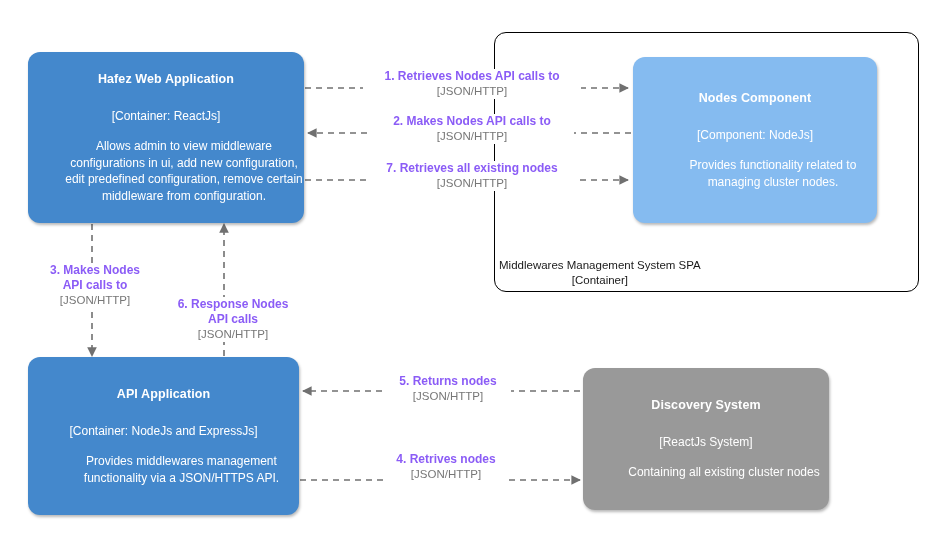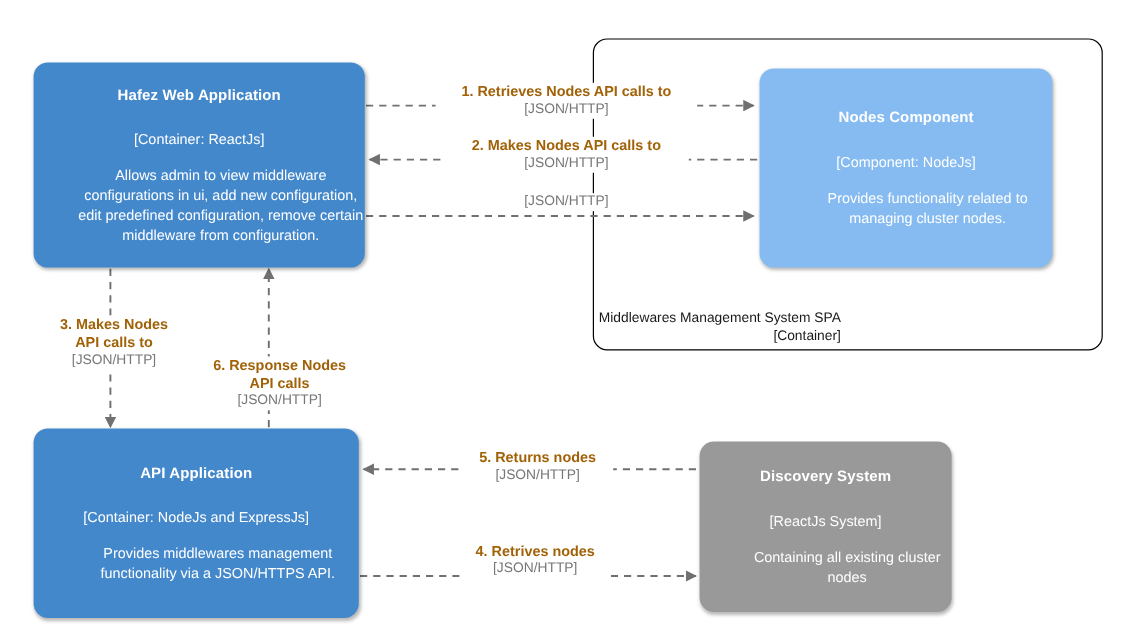--- a/index.html
+++ b/index.html
@@ -25,21 +25,21 @@
     border-radius: 12px;
     box-sizing: border-box;
     background: transparent;
   }
   .boundary-label {
     position: absolute;
     font-size: 11.5px;
     line-height: 15px;
     color: #1a1a1a;
     white-space: nowrap;
-    text-align: right;
+    text-align: center;
   }
 
   
   .node {
     position: absolute;
     box-sizing: border-box;
     border-radius: 12px;
     box-shadow: 1px 2px 3px rgba(0,0,0,0.28);
     display: flex;
     flex-direction: column;
@@ -83,21 +83,21 @@
     text-align: center;
     color: #666666;
     white-space: nowrap;
     background: #ffffff;
     padding: 0 3px;
   }
   .edge-label .e-desc {
     font-size: 12px;
     font-weight: bold;
     line-height: 15px;
-    color: #a16207;
+    color: #8b5cf6;
     display: block;
   }
   .edge-label .e-tech {
     font-size: 11.5px;
     font-weight: normal;
     line-height: 15px;
     color: #777777;
     display: block;
   }
 </style>
@@ -138,20 +138,21 @@
     <span class="e-desc">1. Retrieves Nodes API calls to</span>
     <span class="e-tech">[JSON/HTTP]</span>
   </div>
 
   <div class="edge-label" style="left:370px; top:114px; width:198px;">
     <span class="e-desc">2. Makes Nodes API calls to</span>
     <span class="e-tech">[JSON/HTTP]</span>
   </div>
 
   <div class="edge-label" style="left:368px; top:161px; width:202px;">
+    <span class="e-desc">7. Retrieves all existing nodes</span>
     <span class="e-tech">[JSON/HTTP]</span>
   </div>
 
   <div class="edge-label" style="left:29px; top:263px; width:126px;">
     <span class="e-desc">3. Makes Nodes</span>
     <span class="e-desc">API calls to</span>
     <span class="e-tech">[JSON/HTTP]</span>
   </div>
 
   <div class="edge-label" style="left:160px; top:263px; width:140px;margin-top:34px;">
@@ -181,19 +182,19 @@
     <div class="n-tech">[Container: NodeJs and ExpressJs]</div>
     <div class="n-desc">Provides middlewares management functionality via a JSON/HTTPS API.</div>
   </div>
 
   <div class="node" style="left:633px; top:57px; width:244px; height:166px; background:#85bbf0;">
     <div class="n-title">Nodes Component</div>
     <div class="n-tech">[Component: NodeJs]</div>
     <div class="n-desc">Provides functionality related to managing cluster nodes.</div>
   </div>
 
-  <div class="node" style="left:583px; top:368px; width:210px; height:142px; background:#999999;">
+  <div class="node" style="left:583px; top:368px; width:246px; height:142px; background:#999999;">
     <div class="n-title">Discovery System</div>
     <div class="n-tech">[ReactJs System]</div>
     <div class="n-desc">Containing all existing cluster nodes</div>
   </div>
 
 </div>
 
 </body></html>

